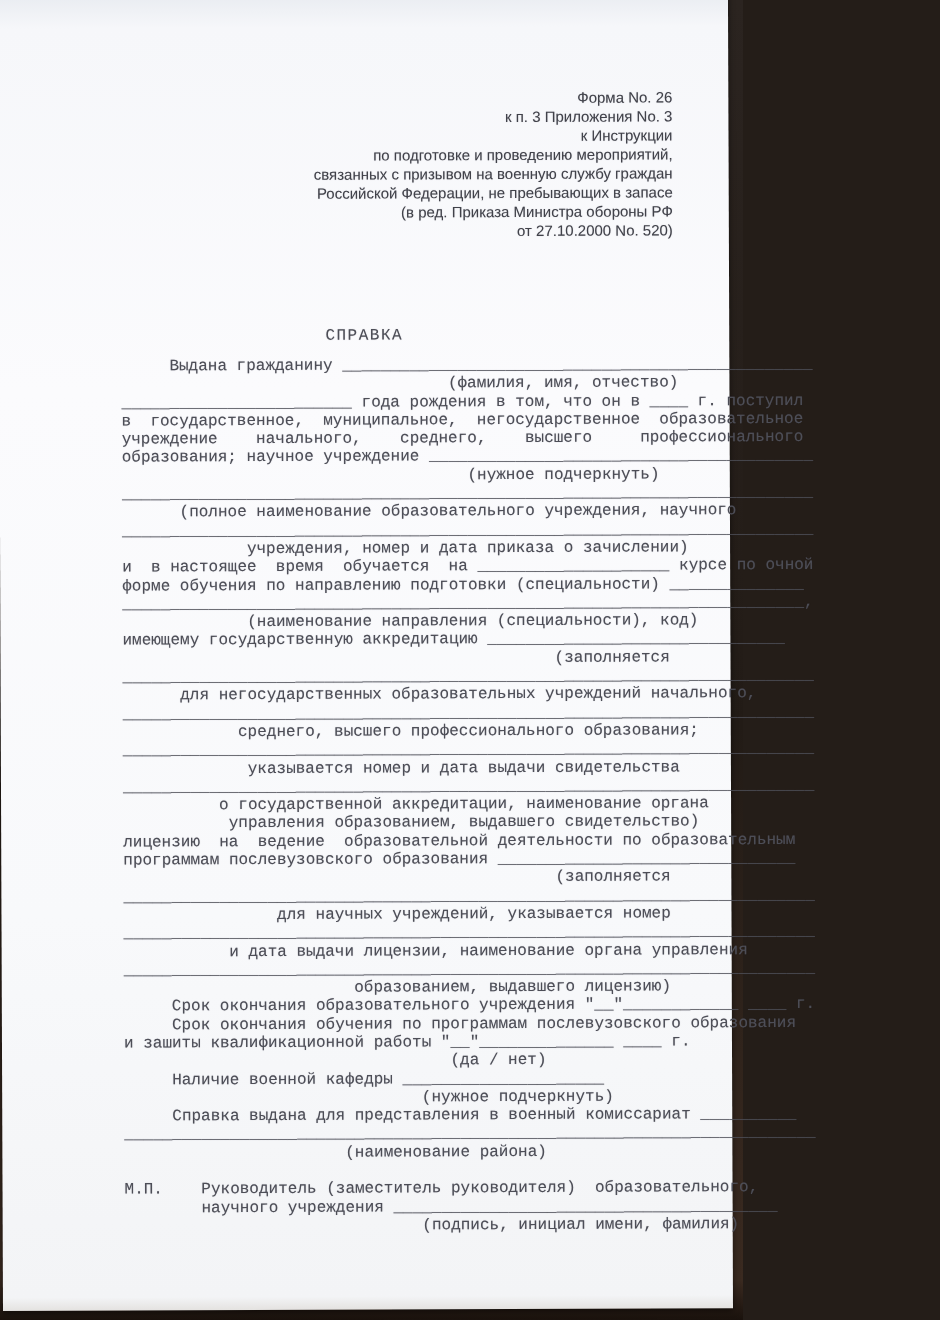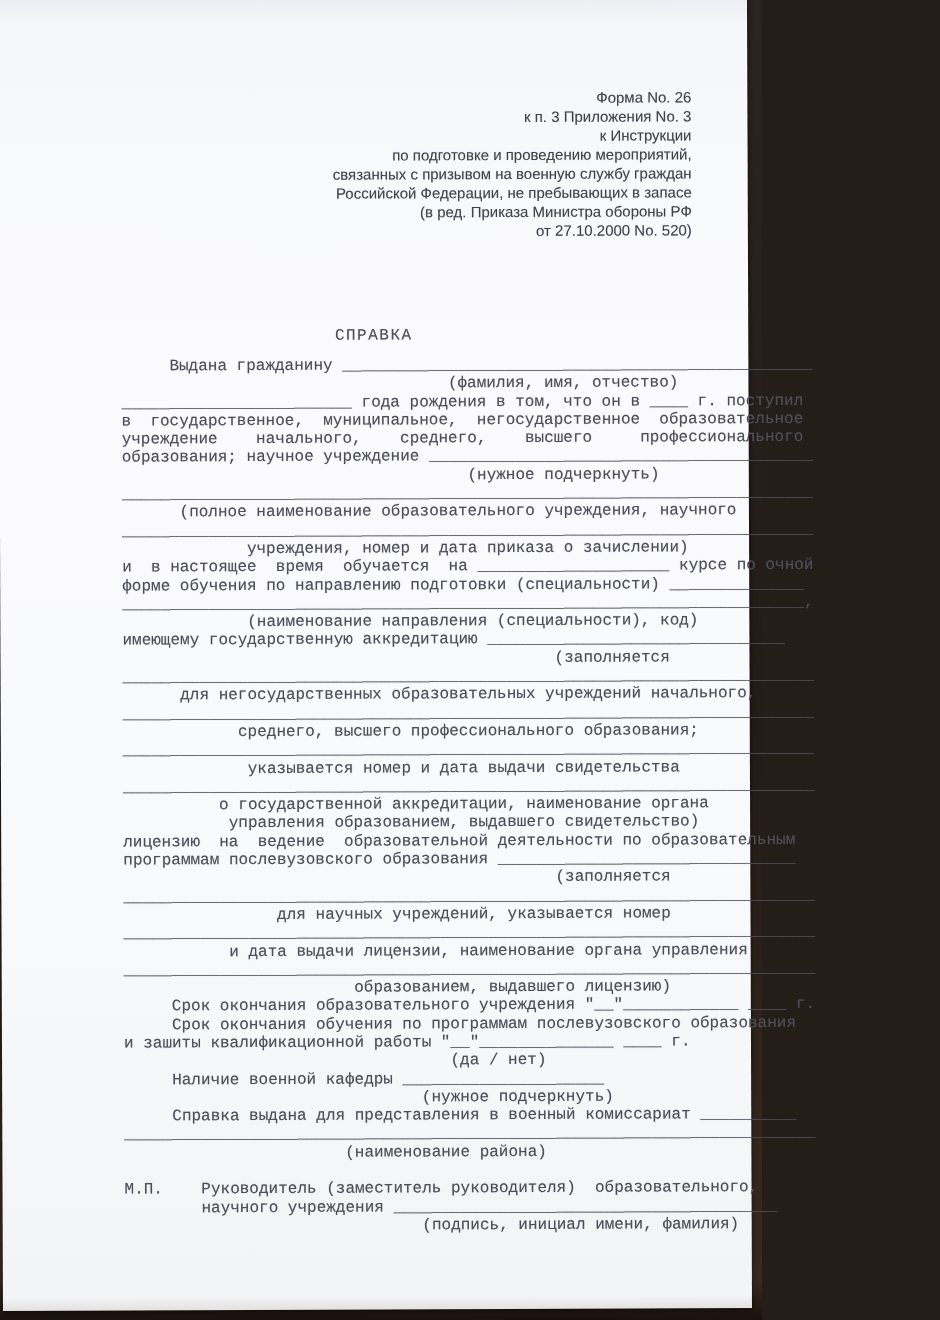--- a/index.html
+++ b/index.html
@@ -8,21 +8,20 @@
   body {
     width: 940px; height: 1320px;
     overflow: hidden;
     background: #241d18;
     font-family: "Liberation Sans", sans-serif;
   }
   .scan {
     position: relative;
     width: 743px; height: 1320px;
     background: linear-gradient(180deg, #2b2420 0%, #221b16 55%, #3a2a20 97%, #1a120d 100%);
-    padding-left: 19px;
   }
   .page {
     position: absolute;
     left: 3px; top: -4px; right: 10px; bottom: 9px;
     background: linear-gradient(180deg, #e9ecf1 0%, #f6f7fa 2.5%, #fbfbfd 30%, #f8f9fb 70%, #f3f4f6 99%, #e4e2e0 100%);
     transform: rotate(-0.22deg);
     transform-origin: left bottom;
     box-shadow: 0 2px 6px rgba(0,0,0,0.55);
   }
   .form-header {

